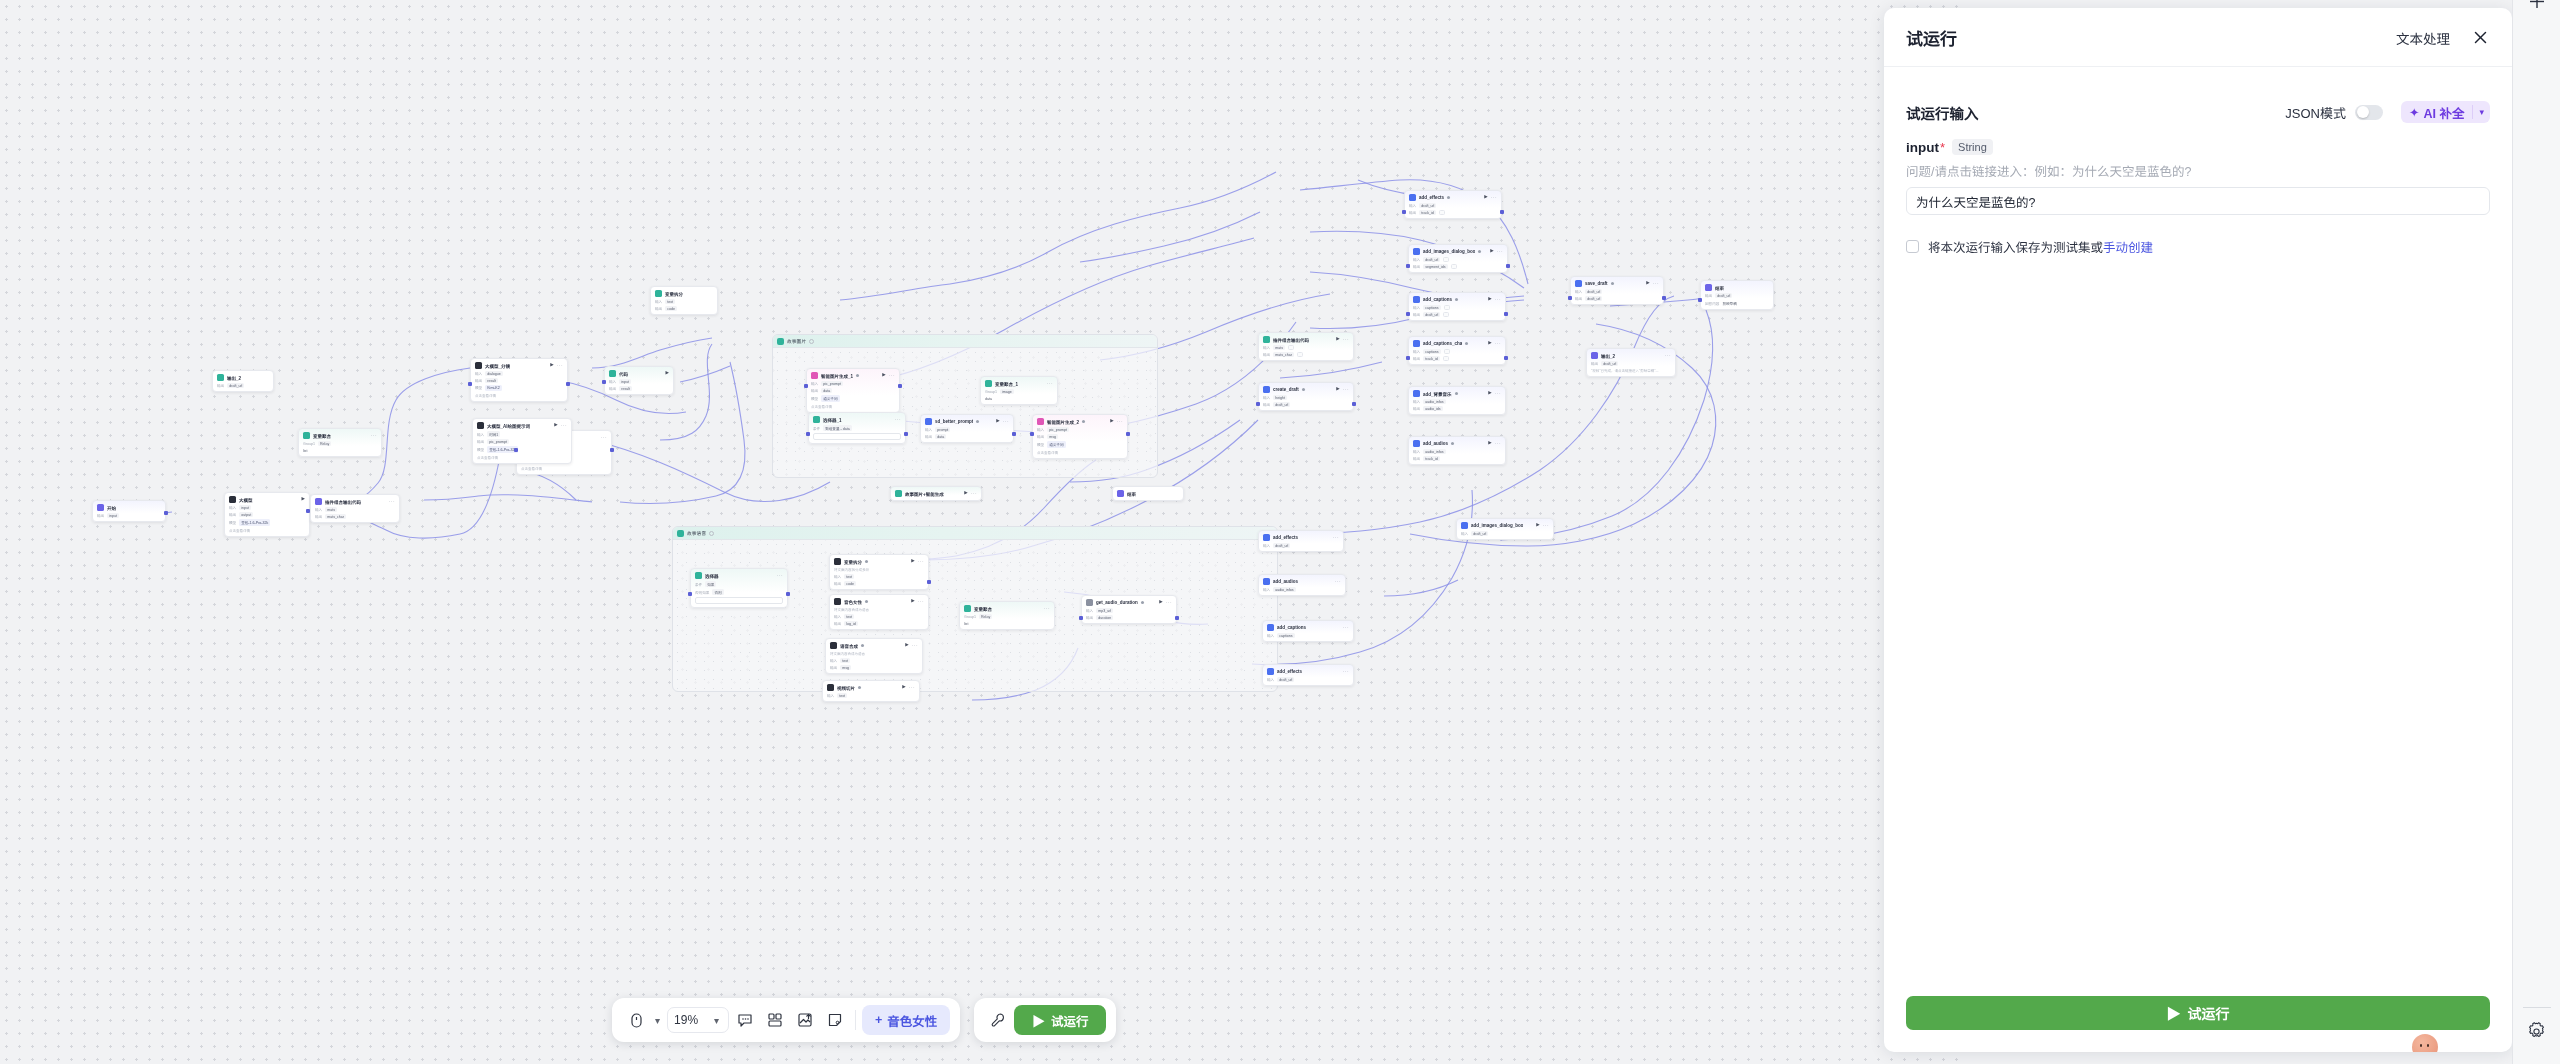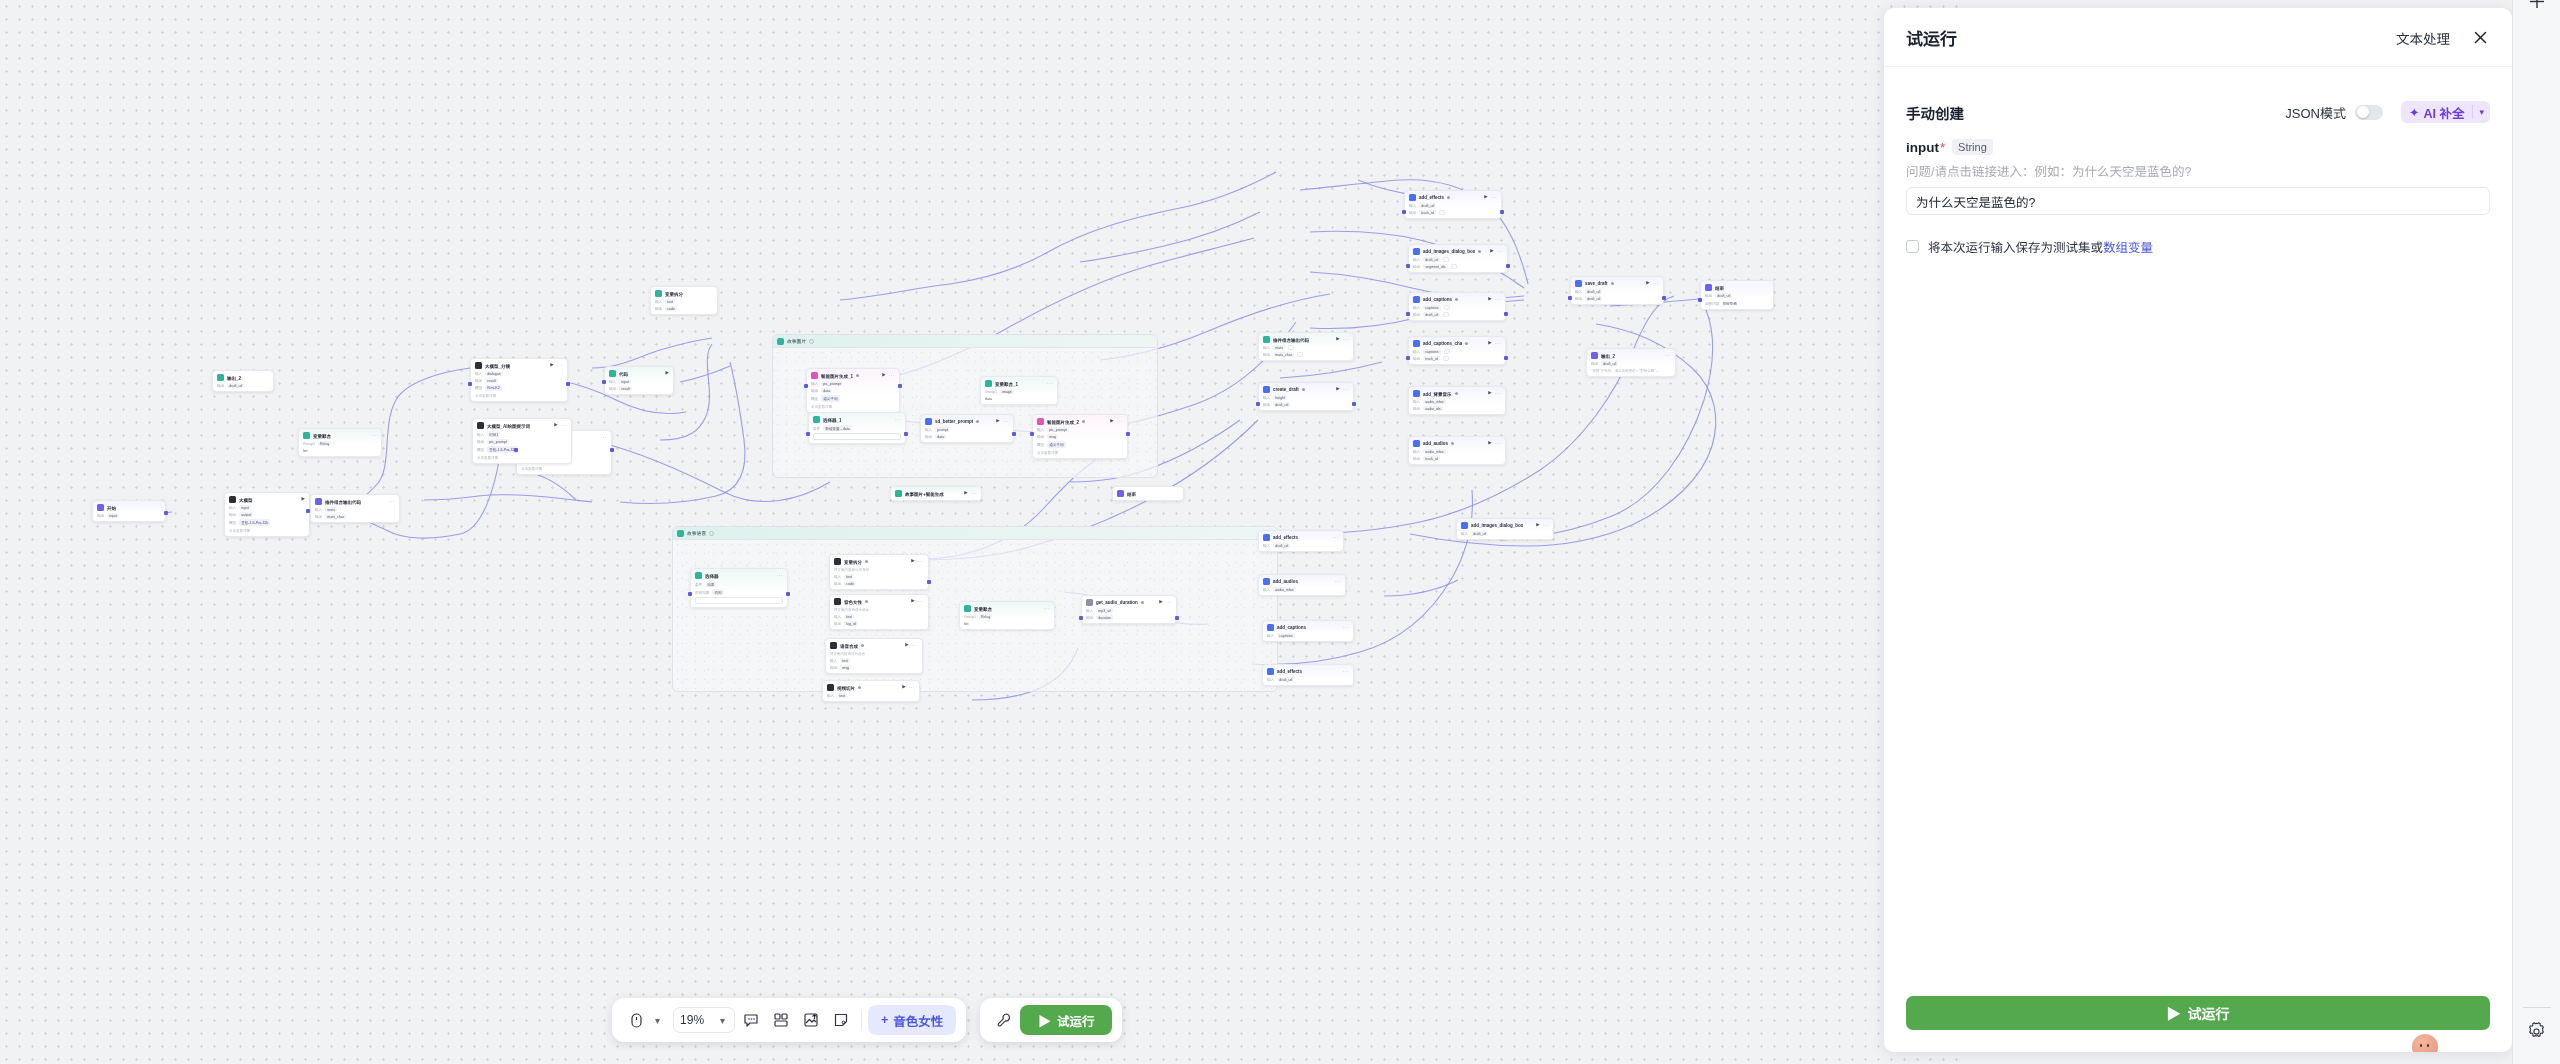--- a/index.html
+++ b/index.html
@@ -105,21 +105,21 @@
   }
   .tbtn {
     display: flex; align-items: center; justify-content: center;
     width: 28px; height: 28px; border-radius: 7px;
     background: transparent; border: none; cursor: pointer; color: #2f3440;
   }
   .tbtn svg { display: block; }
   .caret { font-size: 10px; color: #60656f; padding: 0 3px; cursor: pointer; }
   .zoombox {
     display: flex; align-items: center; justify-content: space-between;
-    width: 62px; height: 26px; margin-left: 8px;
+    width: 62px; height: 26px; margin-left: 2px;
     border: 1px solid #e6e8ee; border-radius: 7px;
     padding: 0 6px; cursor: pointer;
   }
   .zoomval { font-size: 12px; color: #2f3440; }
   .tbdiv { width: 1px; height: 20px; background: #e7e9ee; margin: 0 4px; }
   .addnode {
     display: flex; align-items: center; gap: 5px;
     height: 30px; padding: 0 13px; border-radius: 8px;
     background: #e6e9fd; color: #4a55e0; font-size: 12.5px; font-weight: bold;
     cursor: pointer; border: none; white-space: nowrap;
@@ -1142,21 +1142,21 @@
             <line x1="12.5" y1="2.5" x2="2.5" y2="12.5" stroke="#1d2230" stroke-width="1.5" stroke-linecap="round"></line>
           </svg>
       </span>
     </div>
 
     <div id="panel-body">
 
 
 
       <div class="row-between">
-        <span class="sec-title">手动创建</span>
+        <span class="sec-title">试运行输入</span>
         <span class="hdr-spacer"></span>
         <span class="jsonlabel">JSON模式</span>
         <span class="toggle">
             <span class="knob"></span>
           </span>
         <span class="aibtn">
           <span class="lbl">
             <span>✦</span>
             <span>AI 补全</span>
           </span>
@@ -1170,21 +1170,21 @@
         <span class="req" style="margin-left:-6px;">*</span>
         <span class="typetag">String</span>
       </div>
 
       <div class="hinttext">问题/请点击链接进入：例如：为什么天空是蓝色的?</div>
 
       <input class="textinput" type="text" value="为什么天空是蓝色的?" style="">
 
       <div class="checkrow">
         <span class="cbox"></span>
-        <span class="checktext"><span>将本次运行输入保存为测试集或</span><span class="link">数组变量</span></span>
+        <span class="checktext"><span>将本次运行输入保存为测试集或</span><span class="link">手动创建</span></span>
       </div>
 
     </div>
 
     <div id="panel-foot">
       <button class="bigrun">
         <span>▶</span>
         <span>试运行</span>
       </button>
       <div id="avatar">

